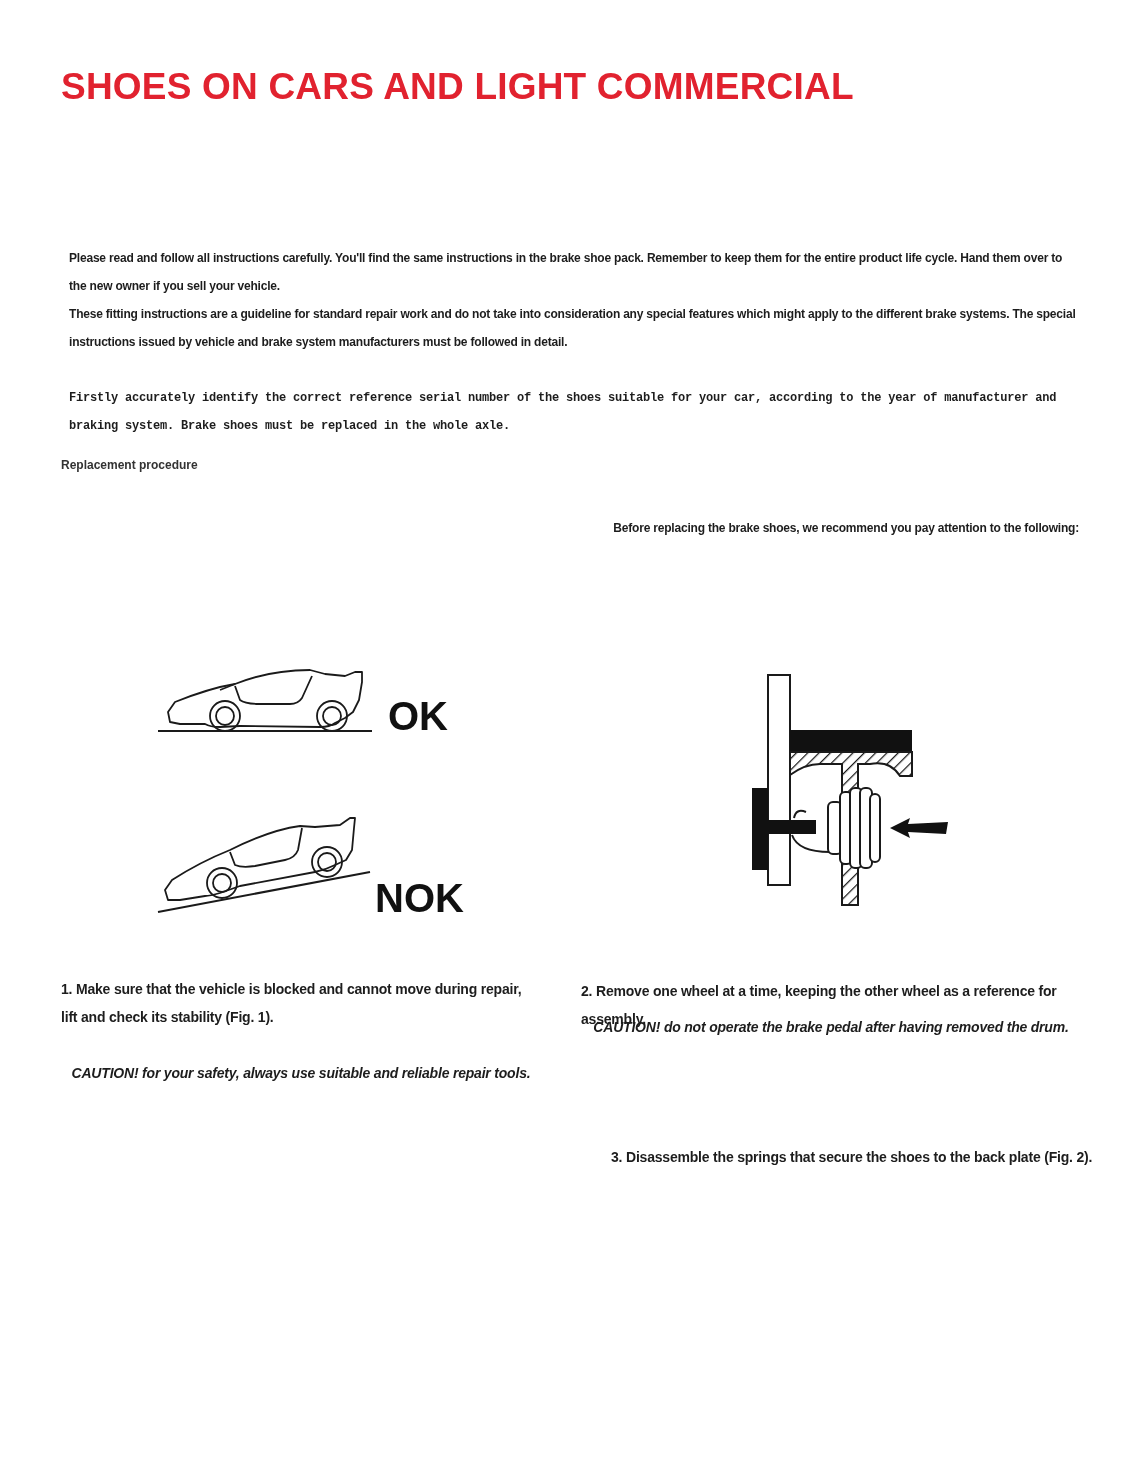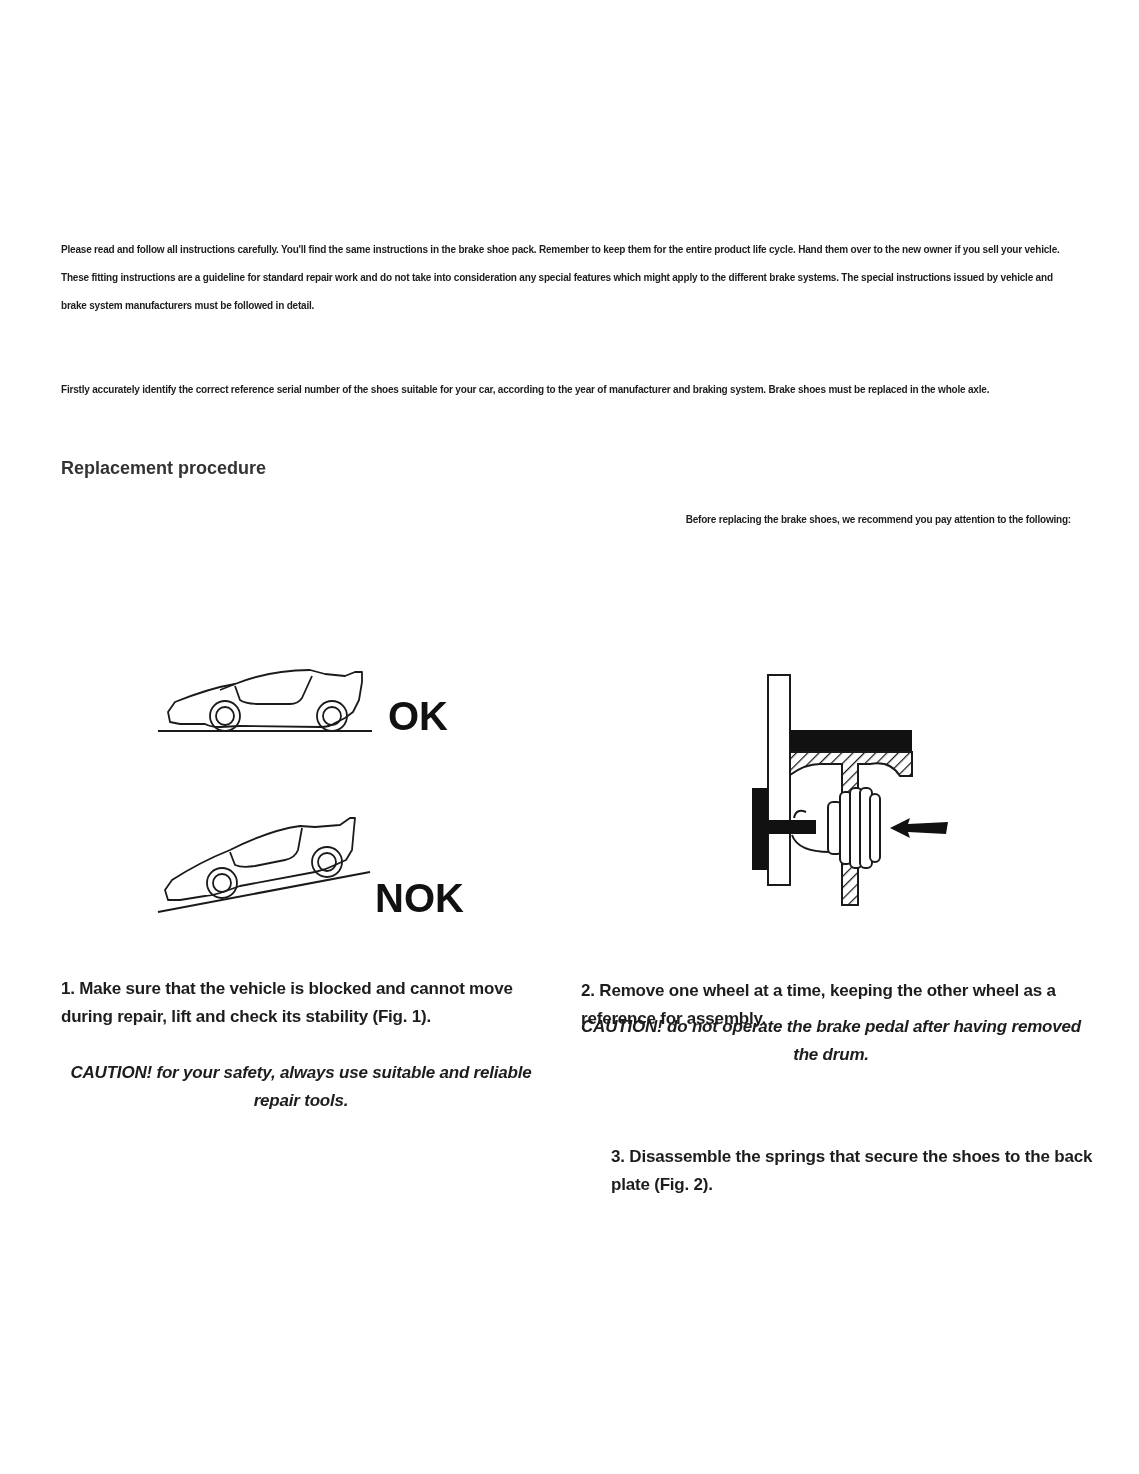--- a/index.html
+++ b/index.html
@@ -3,45 +3,46 @@
   <meta charset="utf-8">
   <style>
     html, body { margin: 0; padding: 0; background: #ffffff; }
     body { width: 1139px; height: 1474px; position: relative; overflow: hidden;
            font-family: "Liberation Sans", sans-serif; color: #1a1a1a; }
     .title { position: absolute; left: 61px; top: 64px; width: 1000px;
              font-family: "Liberation Sans", sans-serif; font-weight: 700;
              font-size: 37px; line-height: 46px; color: #e1222f; margin: 0;
              letter-spacing: 0.2px; }
     .title span { display: block; }
-    .para { position: absolute; left: 61px; width: 1010px; font-size: 10px;
-            line-height: 28px; font-weight: 700; margin: 0; color: #1d1d1d;
+    .para { position: absolute; left: 61px; width: 1010px; font-size: 12px;
+            line-height: 28px; font-weight: 700; margin: 8px; color: #1d1d1d;
             letter-spacing: -0.2px; }
     .p1 { top: 236px; }
-    .p2 { top: 376px; }
-    .heading { position: absolute; left: 61px; top: 458px; font-size: 18px;
+    .p2 { top: 376px; font-family: Liberation Mono, monospace; }
+    .heading { position: absolute; left: 61px; top: 458px; font-size: 12px;
                font-weight: 700; color: #333333; margin: 0; }
     .p3 { top: 506px; text-align: right; }
     .fig1 { position: absolute; left: 150px; top: 650px; width: 350px; height: 280px; }
     .fig2 { position: absolute; left: 730px; top: 660px; width: 240px; height: 260px; }
-    .step { position: absolute; font-size: 17px; line-height: 28px;
+    .step { position: absolute; font-size: 14px; line-height: 28px;
             font-weight: 700; color: #1d1d1d; margin: 0; letter-spacing: -0.2px; }
     .step b.num { font-weight: 700; }
     .caution { font-style: italic; text-align: center; }
     .s1 { left: 61px; top: 975px; width: 480px; }
     .c1 { left: 61px; top: 1059px; width: 480px; }
     .s2 { left: 581px; top: 977px; width: 490px; }
     .c2 { left: 581px; top: 1013px; width: 500px; }
     .s3 { left: 581px; top: 1143px; width: 490px; margin-left: 30px; }
     .okl { font-family: "Liberation Sans", sans-serif; font-weight: 700; fill: #111; }
   </style>
 </head>
 <body>
 
 <h1 class="title">
+  <span>SHOES ON CARS AND LIGHT COMMERCIAL</span>
 </h1>
 
 <div class="para p1">
   <span>Please read and follow all instructions carefully. You'll find the same instructions in the brake shoe pack. Remember to keep them for the entire product life cycle. Hand them over to the new owner if you sell your vehicle.</span><br>
   <span>These fitting instructions are a guideline for standard repair work and do not take into consideration any special features which might apply to the different brake systems. The special instructions issued by vehicle and brake system manufacturers must be followed in detail.</span>
 </div>
 
 <p class="para p2">Firstly accurately identify the correct reference serial number of the shoes suitable for your car, according to the year of manufacturer and braking system. Brake shoes must be replaced in the whole axle.</p>
 
 <h2 class="heading">Replacement procedure</h2>

